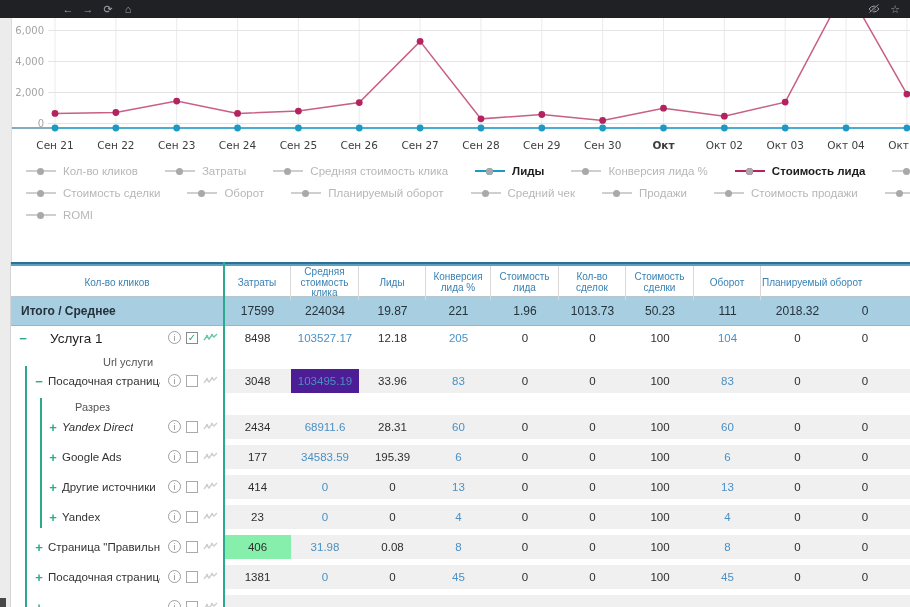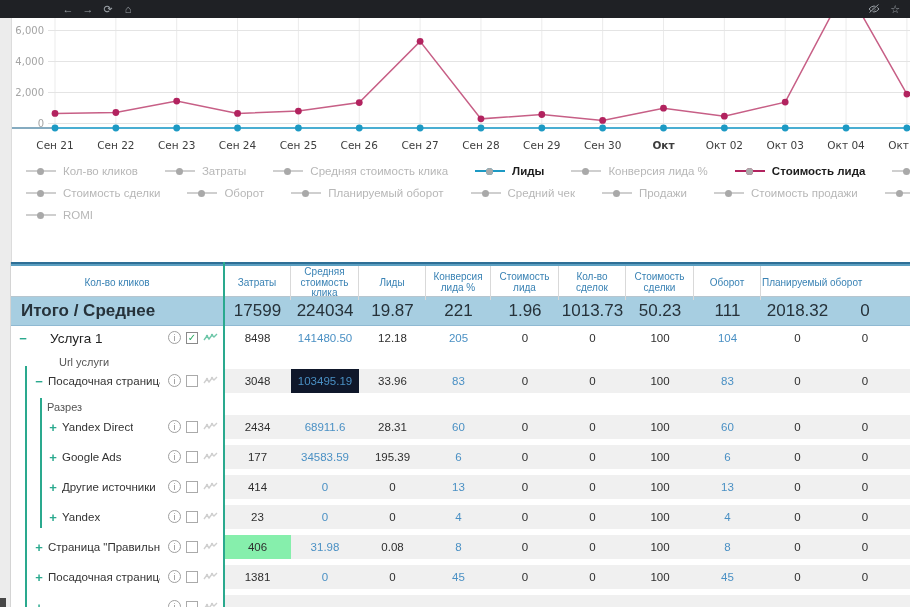--- a/index.html
+++ b/index.html
@@ -47,21 +47,21 @@
   }
   .t-topline{height:2px;background:#2e6f96;}
   .t-topline2{height:2px;background:#5b9fc1;margin-bottom:0;}
   .grid-row{display:grid;grid-template-columns:213px 67px 68px 67px 65px 68px 67px 68px 67px 73px 62px 60px;}
   .thead{height:30px;border-bottom:1px solid #b7c6cf;align-items:stretch;}
   .th{color:#3982b4;font-size:10px;text-align:center;display:flex;align-items:center;justify-content:center;
       border-right:1px solid #d9d9d9;line-height:10.5px;padding:1px 1px;cursor:pointer;box-sizing:border-box;}
   .th.first{justify-content:flex-start;padding-left:22px;font-weight:bold;font-size:11px;border-right:none;}
   .th.last{justify-content:flex-start;white-space:nowrap;overflow:visible;border-right:none;}
   .summary{height:28px;background:#a7cee1;border-bottom:1px solid #8fb9d2;}
-  .summary .cell{display:flex;align-items:center;justify-content:center;font-size:17px;color:#26323a;font-weight:500;}
+  .summary .cell{display:flex;align-items:center;justify-content:center;font-size:12px;color:#26323a;font-weight:500;}
   .summary .cell.first{justify-content:flex-start;padding-left:10px;font-weight:600;}
   .drow{position:relative;}
   .label-cell{position:relative;display:flex;align-items:center;height:24px;}
   .exp{color:#2aa98e;font-weight:bold;font-size:13px;width:12px;text-align:center;cursor:pointer;flex:0 0 auto;}
   .row-label{color:#333;font-size:11.5px;white-space:nowrap;overflow:hidden;max-width:112px;}
   .lvl0 .row-label{font-size:13.5px;color:#222;max-width:110px;}
   .icon-cluster{position:absolute;right:6px;top:5px;display:flex;align-items:center;gap:5px;}
   .info-i{width:13px;height:13px;border:1px solid #9f9f9f;border-radius:50%;color:#8f8f8f;
           font-size:9px;line-height:13px;text-align:center;box-sizing:border-box;cursor:pointer;background:#fff;}
   .cb{width:12px;height:12px;border:1px solid #aaa;background:#fff;box-sizing:border-box;
@@ -287,21 +287,21 @@
                   <circle cx="4" cy="4" r="1.2" fill="#6fc7a9"></circle>
                   <circle cx="9" cy="3" r="1.2" fill="#6fc7a9"></circle>
                 </svg>
               </span>
             </span>
           </div>
           <div class="cell">
             <div class="cell-in" style="background: rgb(255, 255, 255);">8498</div>
           </div>
           <div class="cell">
-            <div class="cell-in blue" style="background: rgb(255, 255, 255);">141480.50</div>
+            <div class="cell-in blue" style="background: rgb(255, 255, 255);">103527.17</div>
           </div>
           <div class="cell">
             <div class="cell-in" style="background: rgb(255, 255, 255);">12.18</div>
           </div>
           <div class="cell">
             <div class="cell-in blue" style="background: rgb(255, 255, 255);">205</div>
           </div>
           <div class="cell">
             <div class="cell-in" style="background: rgb(255, 255, 255);">0</div>
           </div>
@@ -317,21 +317,21 @@
           <div class="cell">
             <div class="cell-in" style="background: rgb(255, 255, 255);">0</div>
           </div>
           <div class="cell">
             <div class="cell-in" style="background: rgb(255, 255, 255);">0</div>
           </div>
           <div class="cell">
             <div class="cell-in" style="background: rgb(255, 255, 255);"></div>
           </div>
         </div>
-        <div class="section-row" style="height: 15px;">
+        <div class="section-row" style="height: 15px; padding-left: 44px;">
           <span class="section-label" style="padding-left: 48px;">Url услуги</span>
         </div>
         <div class="grid-row drow lvl1" style="height: 30px;">
           <div class="label-cell" style="padding-left: 22px;">
             <span class="exp">−</span>
             <span class="row-label" style="margin-left: 3px;">Посадочная страница "В</span>
             <span class="icon-cluster">
               <span class="info-i">i</span>
               <span class="cb"></span>
               <span class="spark">
@@ -340,21 +340,21 @@
                   <circle cx="4" cy="4" r="1.2" fill="#cfcfcf"></circle>
                   <circle cx="9" cy="3" r="1.2" fill="#cfcfcf"></circle>
                 </svg>
               </span>
             </span>
           </div>
           <div class="cell">
             <div class="cell-in" style="background: rgb(240, 240, 240);">3048</div>
           </div>
           <div class="cell">
-            <div class="cell-in blue" style="background: #0f172a;">103495.19</div>
+            <div class="cell-in blue" style="background: #4c1d95;">103495.19</div>
           </div>
           <div class="cell">
             <div class="cell-in" style="background: rgb(240, 240, 240);">33.96</div>
           </div>
           <div class="cell">
             <div class="cell-in blue" style="background: rgb(240, 240, 240);">83</div>
           </div>
           <div class="cell">
             <div class="cell-in" style="background: rgb(240, 240, 240);">0</div>
           </div>
@@ -371,26 +371,26 @@
             <div class="cell-in" style="background: rgb(240, 240, 240);">0</div>
           </div>
           <div class="cell">
             <div class="cell-in" style="background: rgb(240, 240, 240);">0</div>
           </div>
           <div class="cell">
             <div class="cell-in" style="background: rgb(240, 240, 240);"></div>
           </div>
         </div>
         <div class="section-row" style="height: 16px;">
-          <span class="section-label" style="padding-left: 36px;">Разрез</span>
+          <span class="section-label" style="padding-left: 64px;">Разрез</span>
         </div>
         <div class="grid-row drow lvl2" style="height: 30px;">
           <div class="label-cell" style="padding-left: 36px;">
             <span class="exp">+</span>
-            <span class="row-label" style="margin-left: 3px;">Yandex Direct</span>
+            <span class="row-label" style="margin-left: 3px; font-style: italic;">Yandex Direct</span>
             <span class="icon-cluster">
               <span class="info-i">i</span>
               <span class="cb"></span>
               <span class="spark">
                 <svg width="15" height="11" viewBox="0 0 15 11">
                   <polyline points="1,8 4,4 6,7 9,3 11,5 14,2" fill="none" stroke="#cfcfcf" stroke-width="1.4"></polyline>
                   <circle cx="4" cy="4" r="1.2" fill="#cfcfcf"></circle>
                   <circle cx="9" cy="3" r="1.2" fill="#cfcfcf"></circle>
                 </svg>
               </span>

